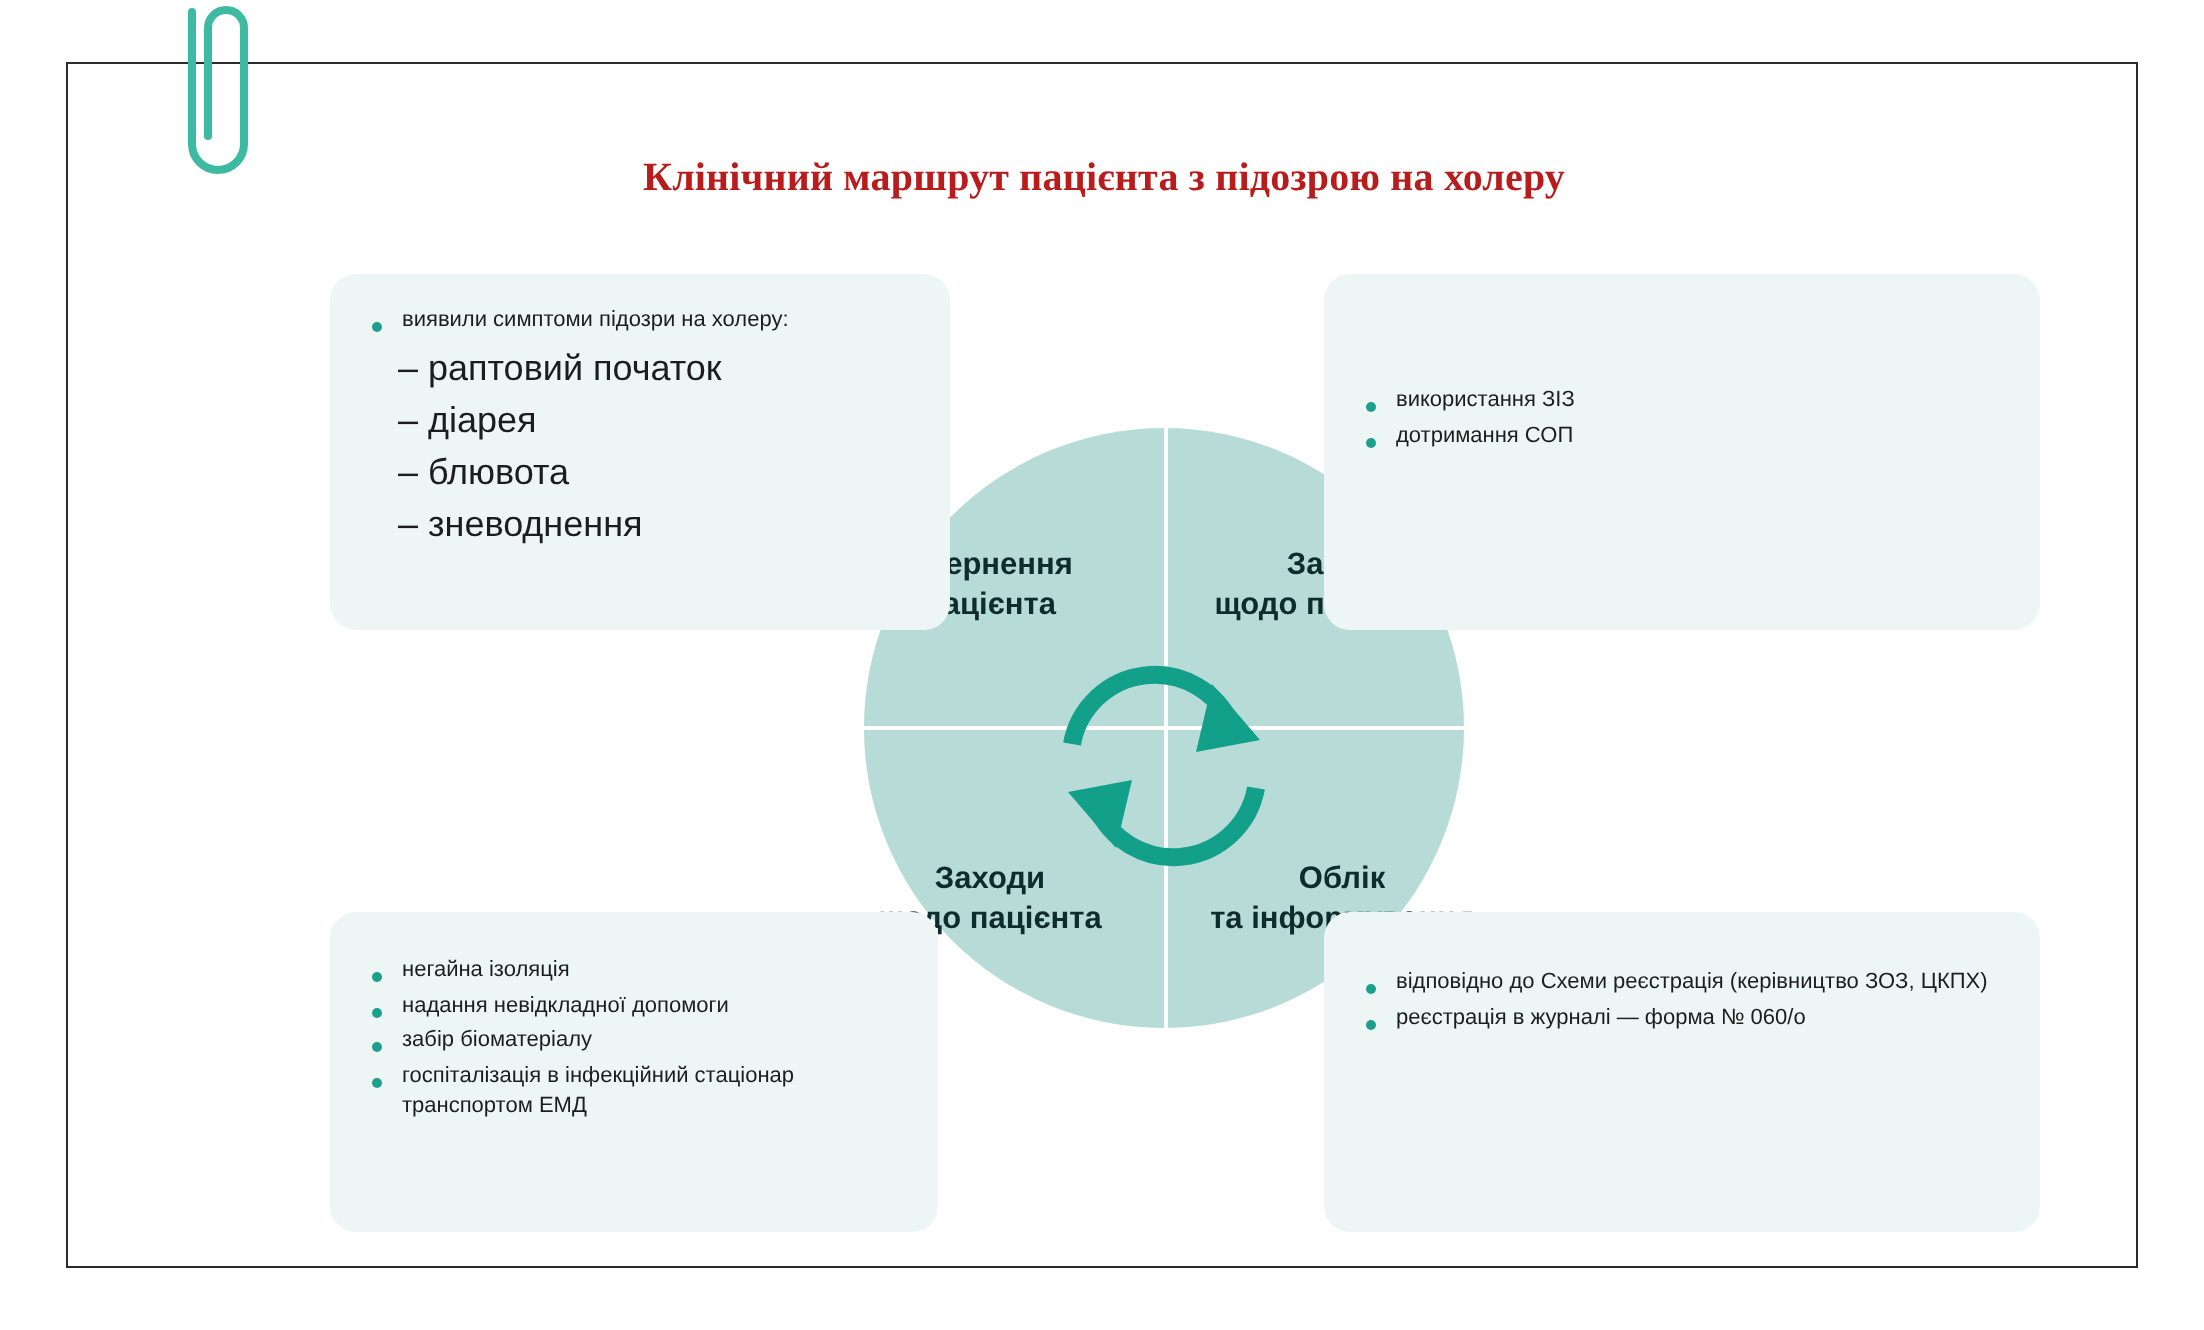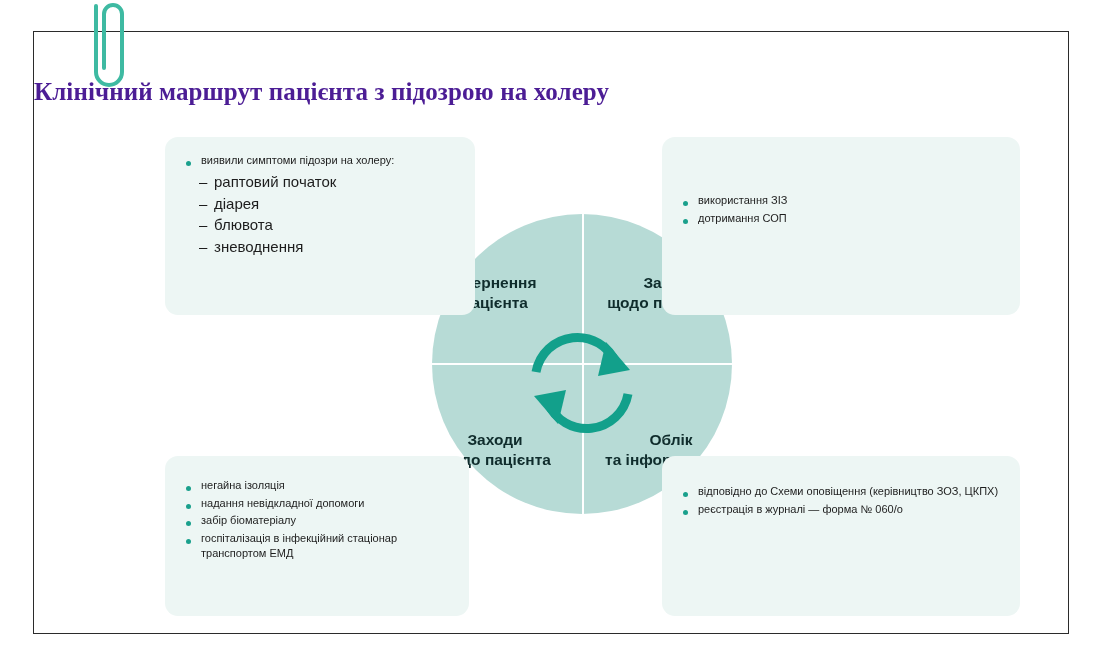--- a/index.html
+++ b/index.html
@@ -36,24 +36,25 @@
     height: 96px;
     z-index: 5;
   }
 
   
   #title {
     position: absolute;
     left: 0;
     top: 46px;
     width: 1036px;
+    text-align: center;
     font-family: "Liberation Serif", serif;
     font-weight: bold;
-    font-size: 25px;
-    color: #4c1d95;
+    font-size: 20px;
+    color: #b91c1c;
     letter-spacing: .1px;
   }
 
   
   #circle-wrap {
     position: absolute;
     left: 368px;
     top: 103px;
     width: 300px;
     height: 458px;
@@ -145,21 +146,21 @@
   }
 
   ul.sub {
     list-style: none;
     margin: 1px 0 0 0;
     padding: 0 0 0 14px;
   }
   ul.sub > li {
     position: relative;
     padding-left: 15px;
-    font-size: 15px;
+    font-size: 18px;
     line-height: 1.46;
     color: #1d1d1d;
   }
   ul.sub > li::before {
     content: "–";
     position: absolute;
     left: 0;
     top: 0;
     color: #1d1d1d;
   }
@@ -231,21 +232,21 @@
       <li>негайна ізоляція</li>
       <li>надання  невідкладної допомоги</li>
       <li>забір біоматеріалу</li>
       <li>госпіталізація  в інфекційний стаціонар транспортом ЕМД</li>
     </ul>
   </div>
 
   <div class="card" id="card-br">
     <div style="height:12px"></div>
     <ul class="bullets">
-      <li>відповідно до Схеми оповіщення (керівництво ЗОЗ, ЦКПХ)</li>
+      <li>відповідно до Схеми реєстрація (керівництво ЗОЗ, ЦКПХ)</li>
       <li>реєстрація в журналі — форма № 060/о</li>
     </ul>
   </div>
 
 </div>
 
 <svg id="paperclip" viewBox="0 0 46 96">
   <path d="M10 4 L10 70 A13 13 0 0 0 36 70 L36 12 A9 9 0 0 0 18 12 L18 66" fill="none" stroke="#3ebaa2" stroke-width="4" stroke-linecap="round"></path>
 </svg>
 

